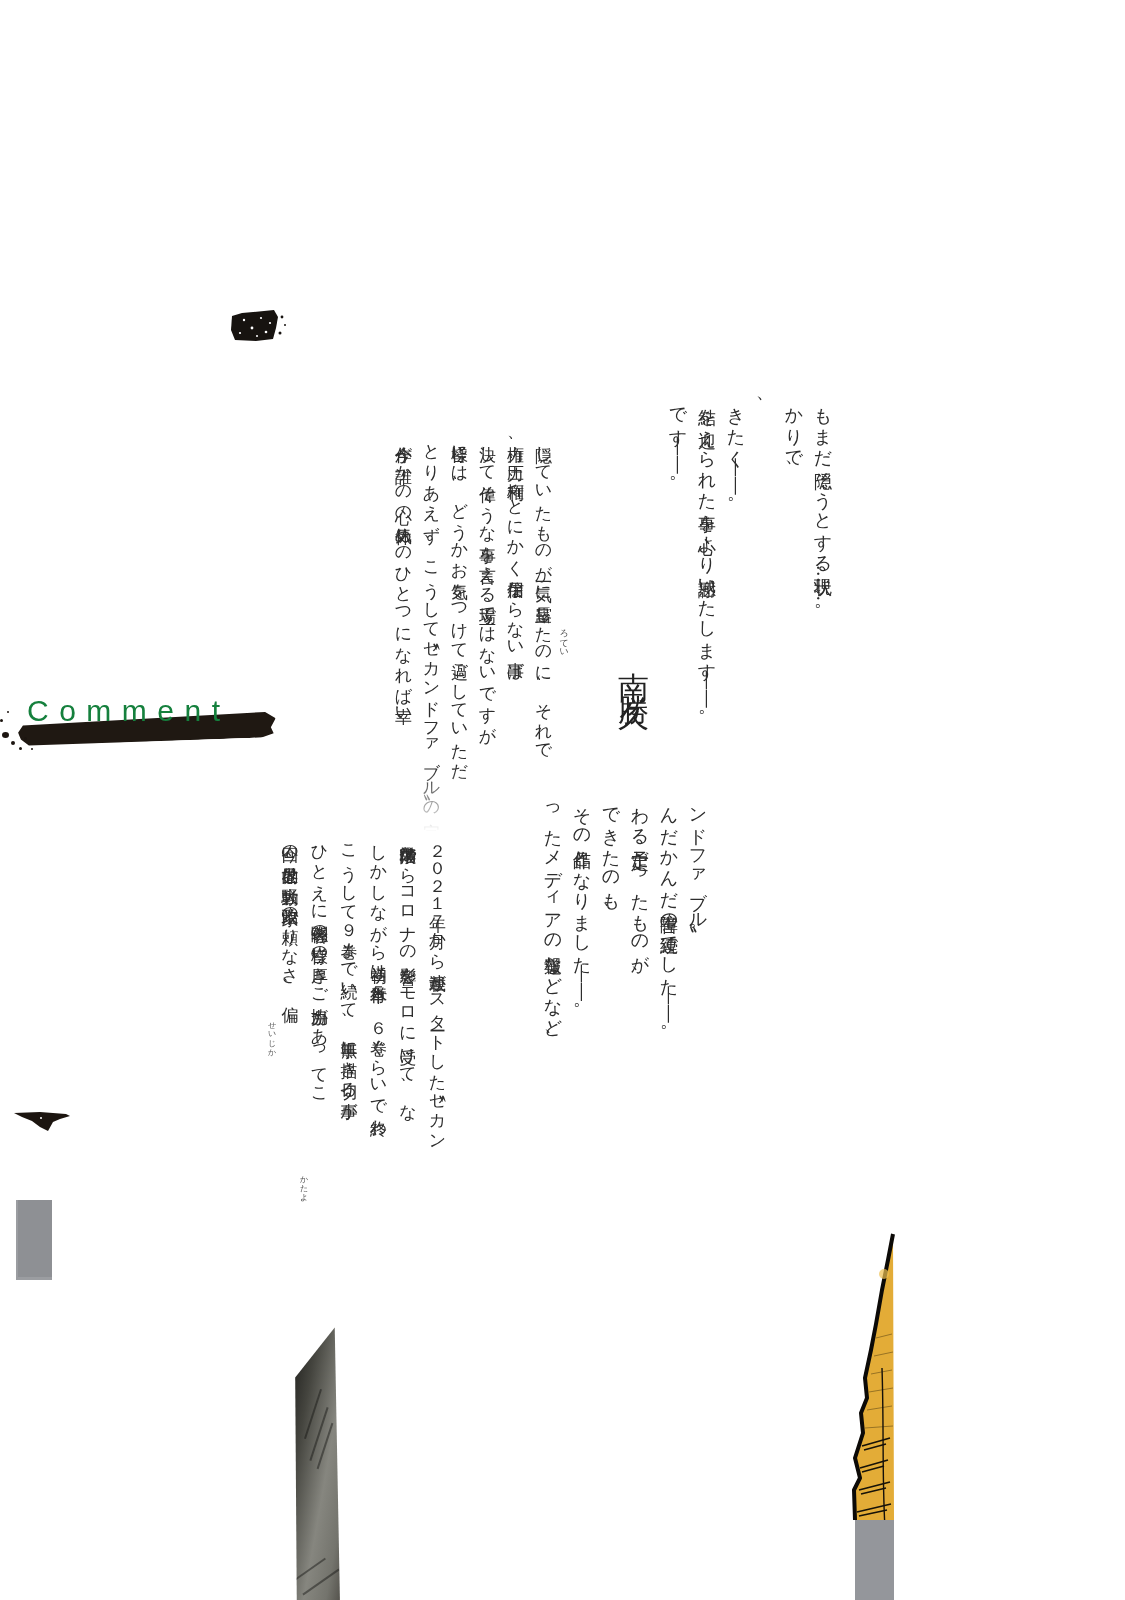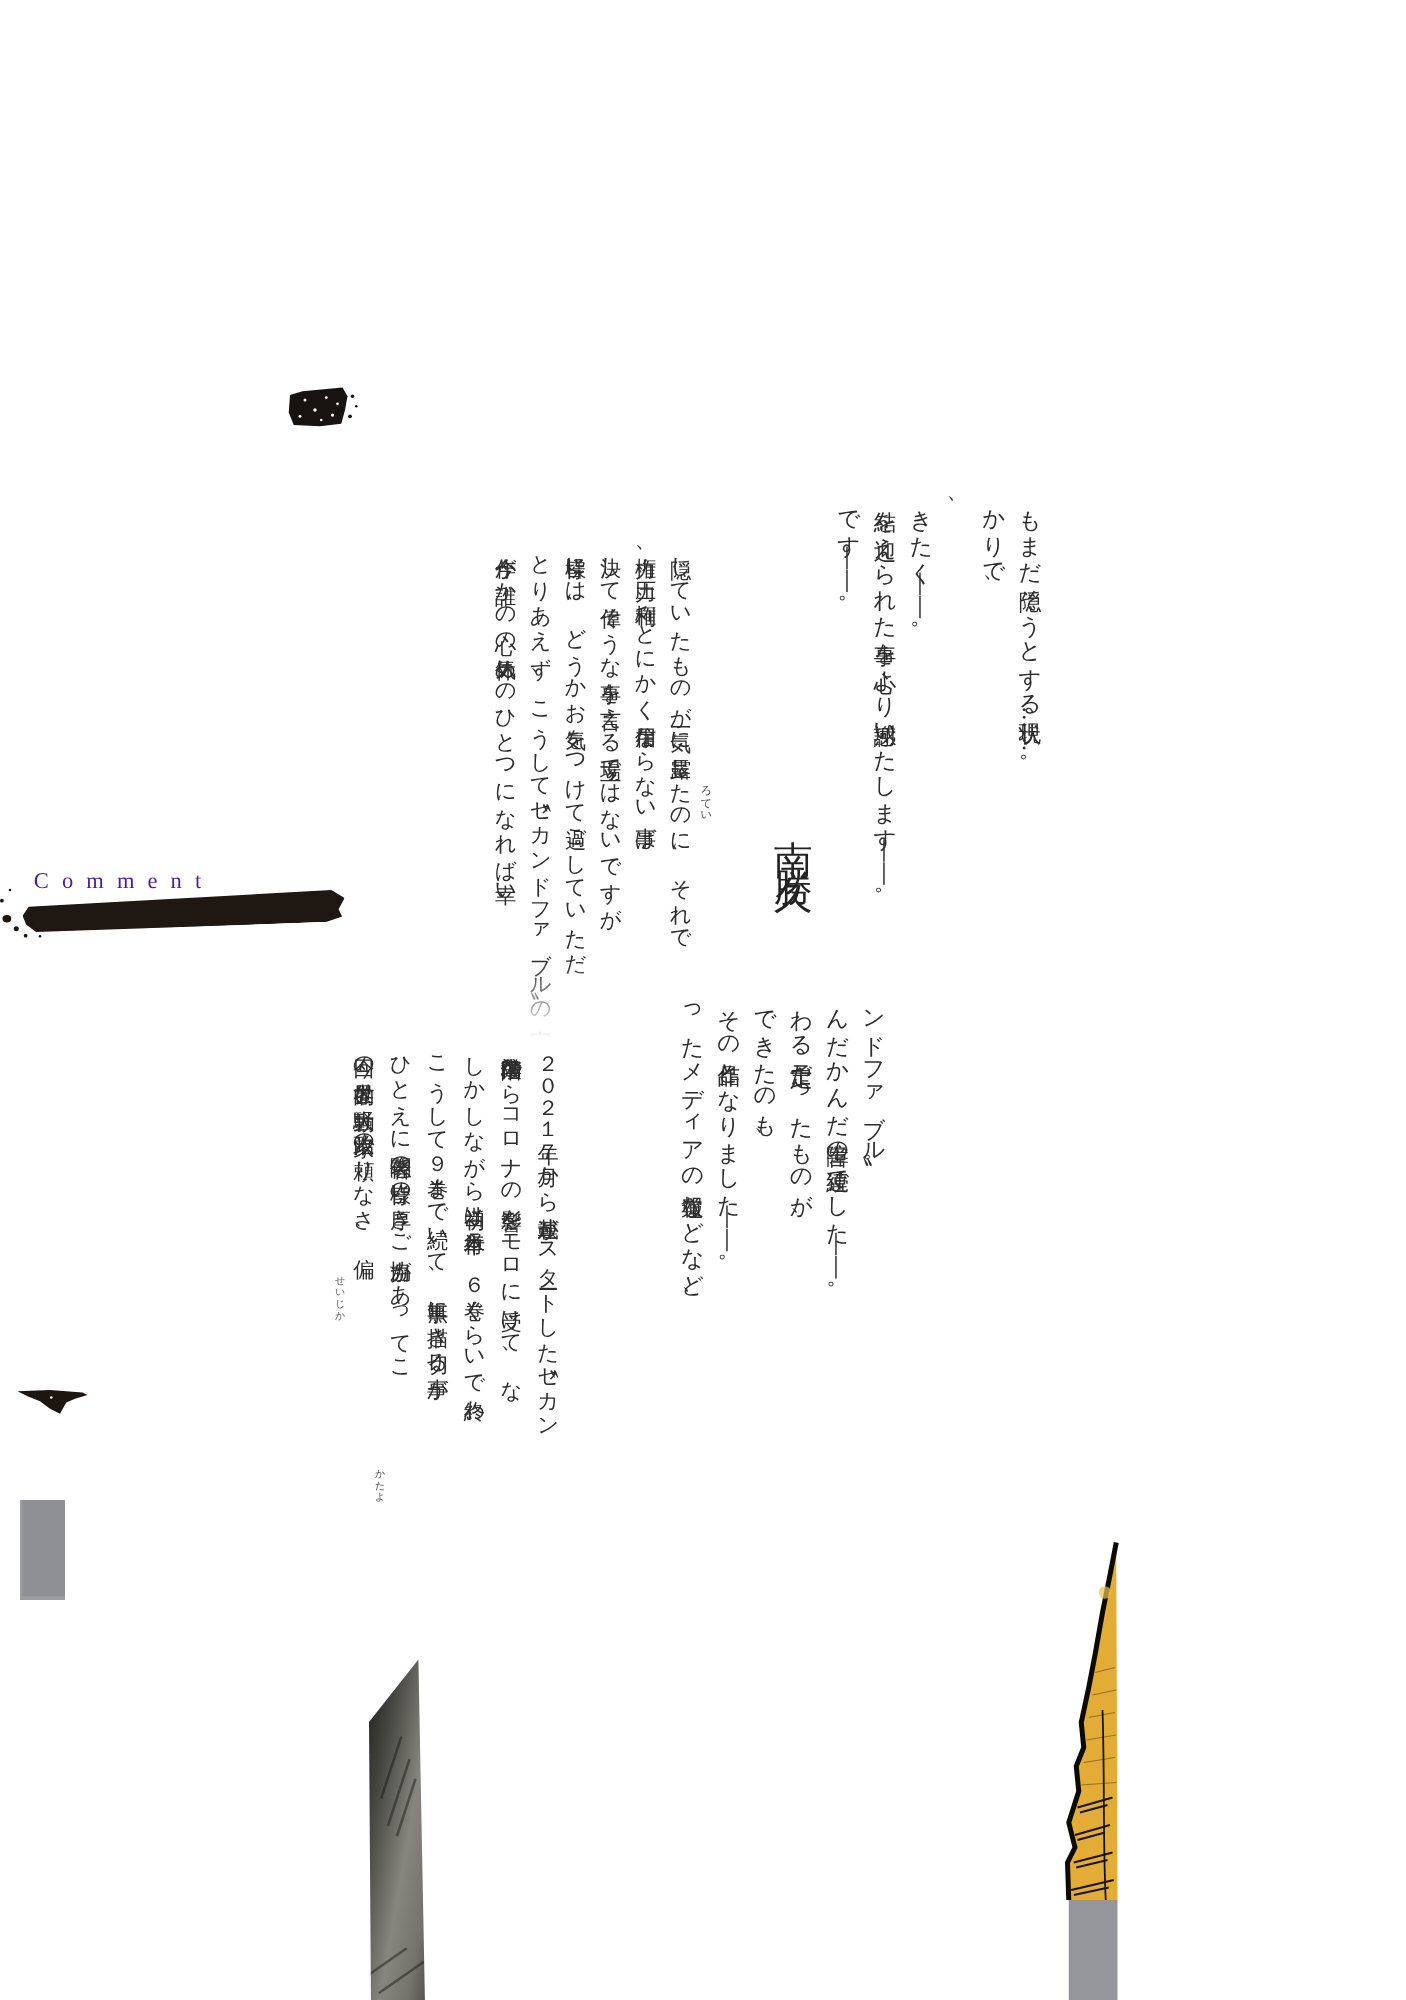--- a/index.html
+++ b/index.html
@@ -39,22 +39,22 @@
   .ruby{
     position:absolute;writing-mode:vertical-rl;text-orientation:mixed;
     font-size:9px;letter-spacing:0;color:#4a4a4a;
   }
   .r-rotei{left:557px;top:622px;}
   .r-katayo{left:297px;top:1170px;font-size:8px;}
   .r-seijika{left:265px;top:1016px;font-size:8px;color:#585858;}
   
   .comment-text{
     position:absolute;left:27px;top:694px;
-    font-size:18px;letter-spacing:10.5px;color:#4c1d95;z-index:3;
-    font-family:Liberation Serif, serif;
+    font-size:30px;letter-spacing:10.5px;color:#15803d;z-index:3;
+    font-family:Liberation Sans, sans-serif;
   }
   .comment-bar{
     position:absolute;left:18px;top:716px;width:258px;height:26px;
     background:#1f1812;z-index:2;transform:rotate(-2.2deg);
     clip-path:polygon(0% 45%,2% 18%,96% 2%,100% 28%,98% 62%,99% 85%,94% 100%,4% 96%,1% 72%);
   }
   .dot{position:absolute;background:#1c1510;border-radius:50%;z-index:2;}
   
   .gray-rect{
     position:absolute;left:16px;top:1200px;width:36px;height:80px;

